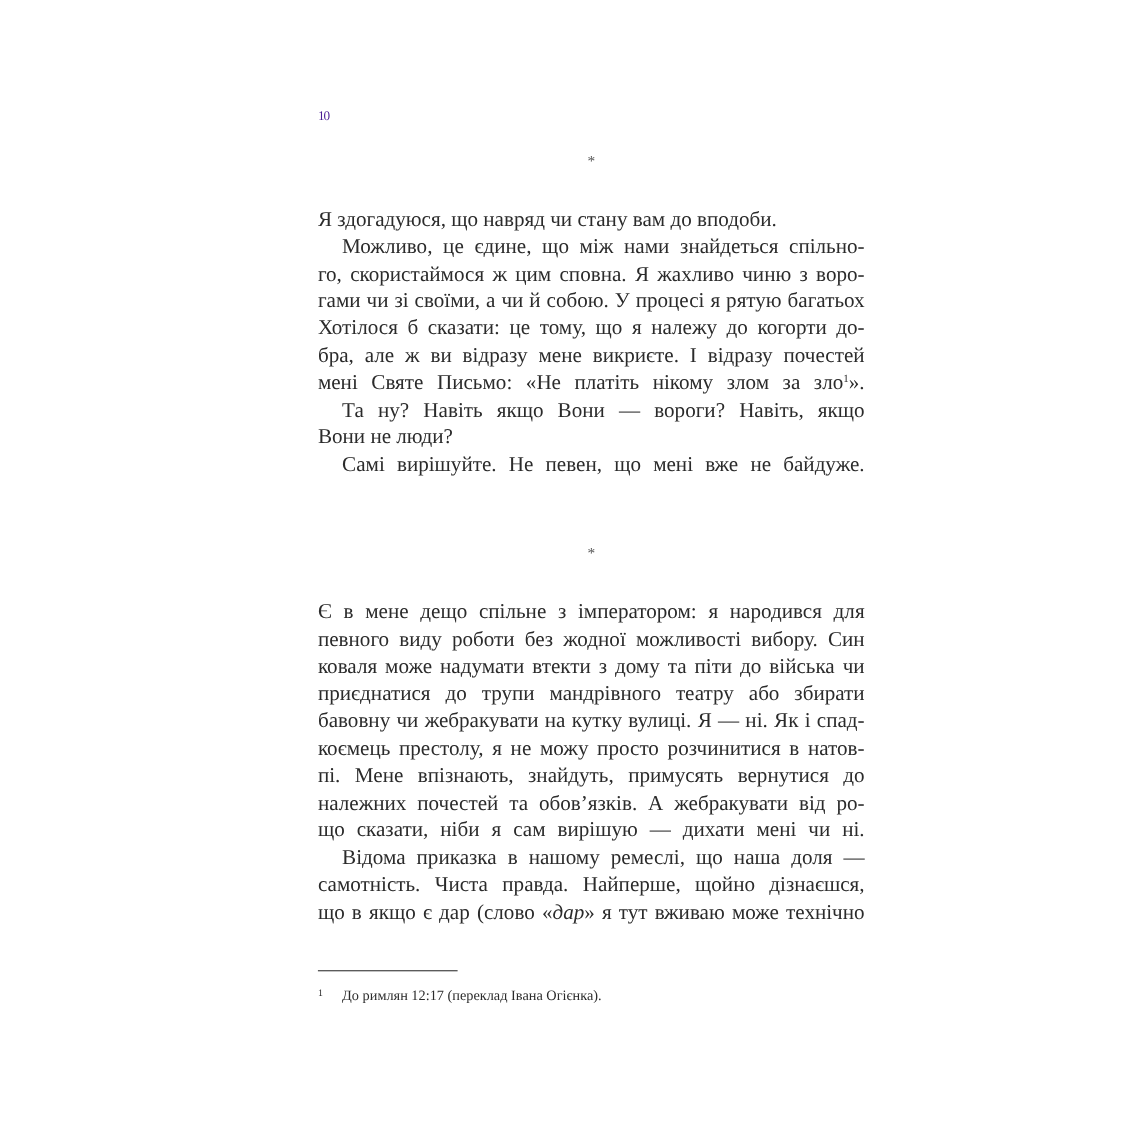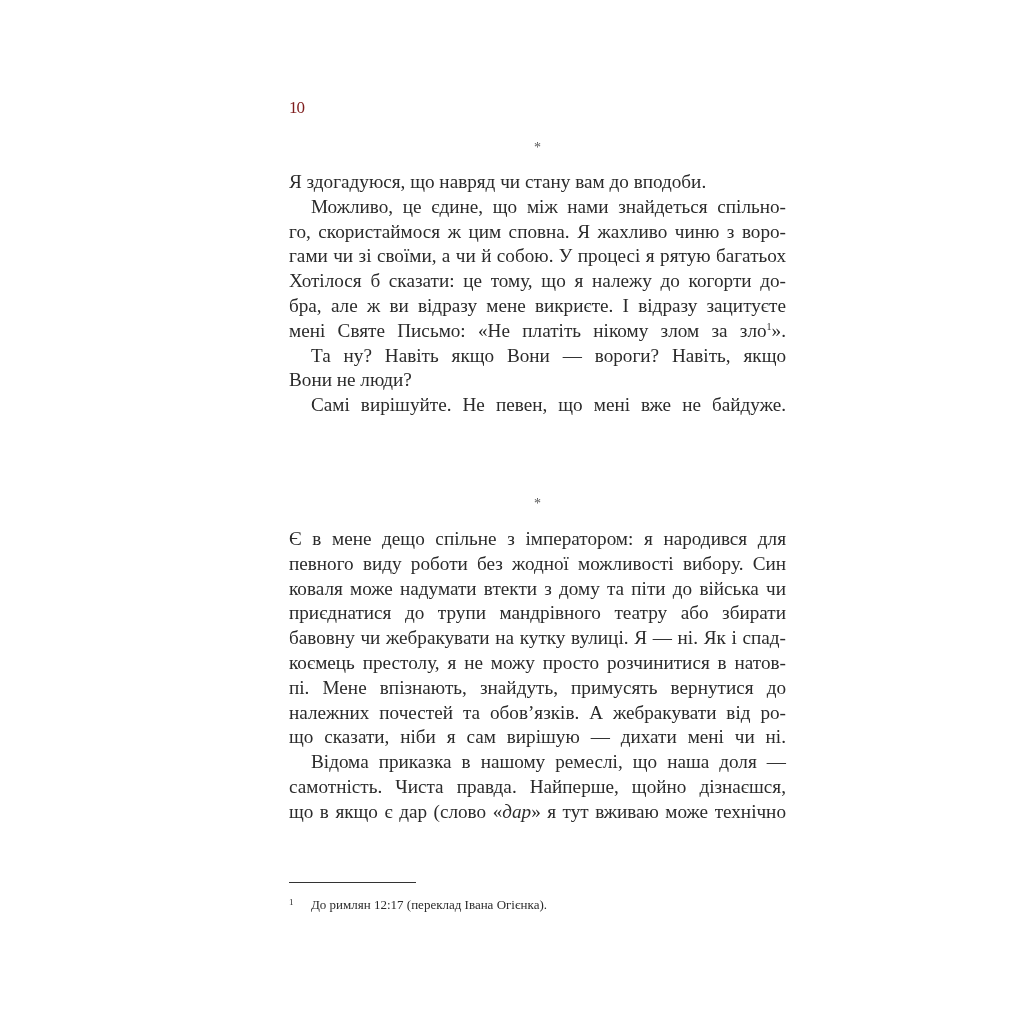--- a/index.html
+++ b/index.html
@@ -19,36 +19,37 @@
       position: absolute;
       left: 289px;
       top: 0;
       width: 497px;
       height: 1024px;
     }
     .page-number {
       position: absolute;
       left: 0;
       top: 98px;
-      font-size: 17px;
+      font-size: 12px;
       letter-spacing: -1px;
-      color: #7f1d1d;
+      color: #4c1d95;
     }
     .asterisk {
       position: absolute;
       left: 0;
       width: 497px;
       text-align: center;
       font-size: 14px;
       color: #555;
     }
     .section {
       position: absolute;
       left: 0;
       width: 497px;
+      margin-top: 18px;
     }
     .line {
       display: block;
       height: 24.8px;
       line-height: 24.8px;
       font-size: 19.2px;
       white-space: nowrap;
       text-align: justify;
       text-align-last: justify;
     }
@@ -96,21 +97,21 @@
   <div class="page-number">10</div>
 
   <div class="asterisk" style="top:140px;">*</div>
 
   <div class="section" style="top:170px;">
     <span class="line" style="text-align-last:left;">Я здогадуюся, що навряд чи стану вам до вподоби.</span>
     <span class="line indent">Можливо, це єдине, що між нами знайдеться спільно-</span>
     <span class="line">го, скористаймося ж цим сповна. Я жахливо чиню  з воро-</span>
     <span class="line">гами чи зі своїми, а чи й собою. У процесі я рятую багатьох</span>
     <span class="line">Хотілося б сказати: це тому, що я належу до когорти до-</span>
-    <span class="line">бра, але ж ви відразу мене викриєте. І відразу зацитуєте</span>
+    <span class="line">бра, але ж ви відразу мене викриєте. І відразу почестей</span>
     <span class="line"><span>мені Святе Письмо: «Не платіть нікому злом за зло</span><sup class="fnref">1</sup><span>».</span></span>
     <span class="line indent">Та ну? Навіть якщо Вони — вороги? Навіть, якщо</span>
     <span class="line last">Вони  не люди?</span>
     <span class="line indent">Самі вирішуйте. Не певен, що мені вже не байдуже.</span>
   </div>
 
   <div class="asterisk" style="top:496px;">*</div>
 
   <div class="section" style="top:527px;">
     <span class="line">Є в мене дещо спільне з імператором: я народився для</span>

